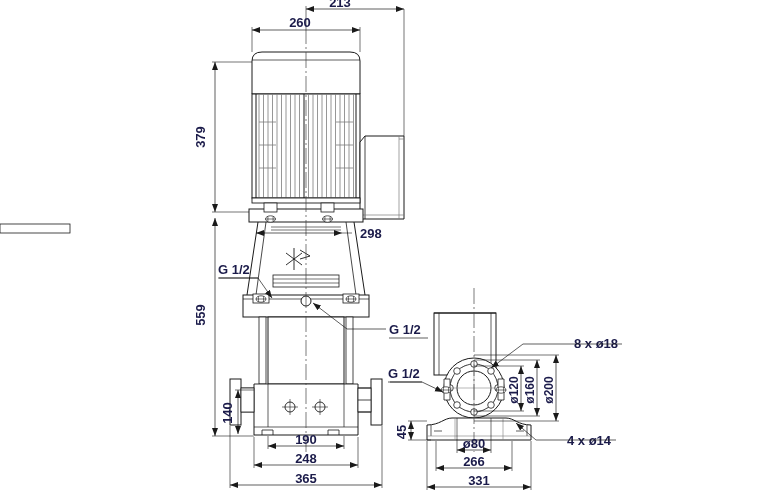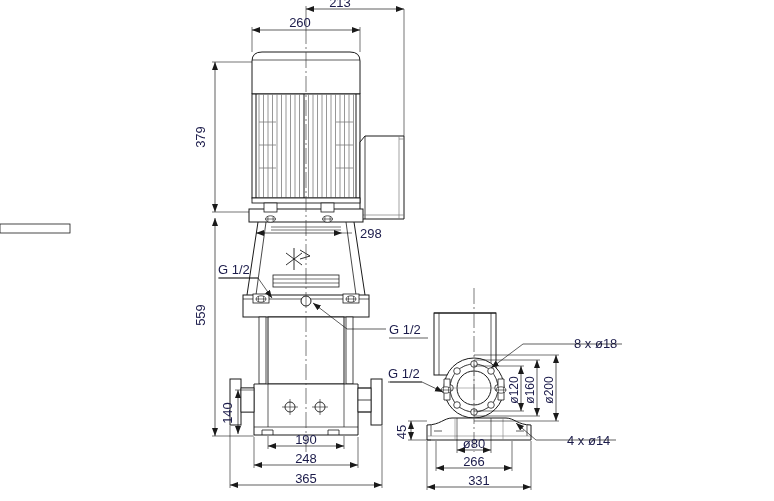--- a/index.html
+++ b/index.html
@@ -1,18 +1,18 @@
 <!DOCTYPE html>
 <html><head>
 <meta charset="utf-8">
 <style>
   html,body{margin:0;padding:0;background:#ffffff;}
   body{width:774px;height:501px;overflow:hidden;
        font-family:"Liberation Sans", sans-serif;}
-  #stage{position:relative;width:774px;height:501px;background:#fff;}
+  #stage{position:relative;width:774px;height:501px;background:#fff;font-weight:bold;}
   svg{position:absolute;top:0;left:0;width:774px;height:501px;}
   text{font-family:"Liberation Sans", sans-serif;fill:#1b1b4a;}
 </style>
 </head>
 <body>
 
 <div id="stage">
 <svg viewBox="0 0 774 501" xmlns="http://www.w3.org/2000/svg">
 
   <defs>

